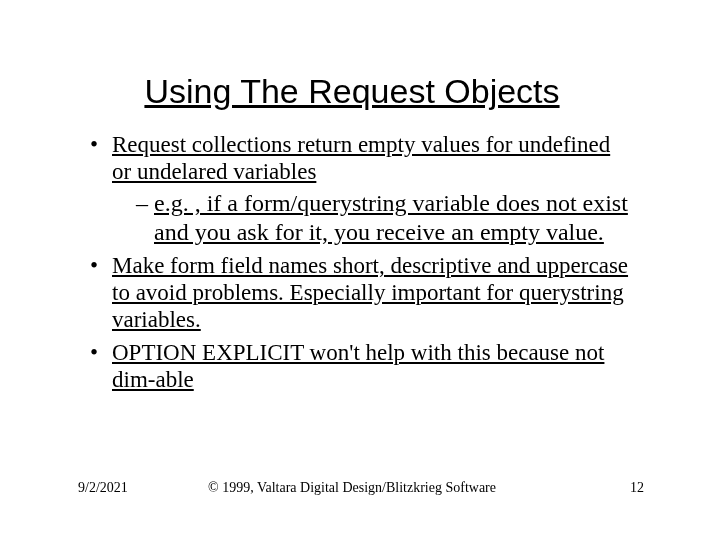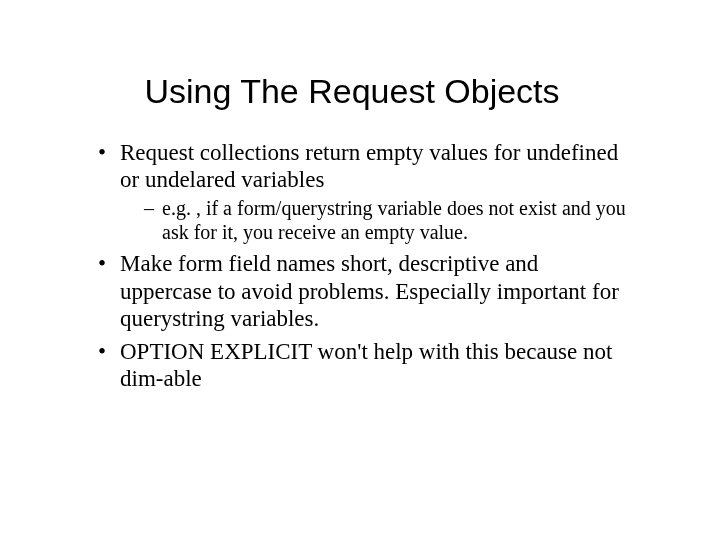--- a/index.html
+++ b/index.html
@@ -9,58 +9,59 @@
     height: 540px;
     background: #fff;
     font-family: "Times New Roman", Times, serif;
     color: #000;
   }
   .slide {
     position: relative;
     width: 704px;
     height: 540px;
     box-sizing: border-box;
+    text-decoration: underline;
   }
   .title {
     font-family: Arial, Helvetica, sans-serif;
     font-size: 34px;
     font-weight: 400;
     text-align: center;
     margin: 0;
     padding-top: 72px;
     padding-bottom: 20px;
   }
   .body {
     padding: 0 70px 0 90px;
     font-size: 23px;
     line-height: 1.18;
   }
   ul.level1 {
     list-style: none;
-    margin: 8px;
+    margin: 0;
     padding: 0;
   }
   ul.level1 > li {
     position: relative;
     padding-left: 22px;
     margin-bottom: 6px;
   }
   ul.level1 > li::before {
     content: "•";
     position: absolute;
     left: 0;
     top: 0;
     font-size: 23px;
     line-height: 1.18;
   }
   ul.level2 {
     list-style: none;
     margin: 4px 0 6px 0;
     padding: 0 0 0 24px;
-    font-size: 20px;
+    font-size: 24px;
   }
   ul.level2 > li {
     position: relative;
     padding-left: 18px;
   }
   ul.level2 > li::before {
     content: "–";
     position: absolute;
     left: 0;
     top: 0;
@@ -111,14 +112,19 @@
       </li>
       <li>
         <span>Make form field names short, descriptive and uppercase to avoid problems. Especially important for querystring variables.</span>
       </li>
       <li>
         <span>OPTION EXPLICIT won't help with this because not dim-able</span>
       </li>
     </ul>
   </div>
 
+  <div class="footer">
+    <div class="date">9/2/2021</div>
+    <div class="copy">© 1999, Valtara Digital Design/Blitzkrieg Software</div>
+    <div class="pagenum">12</div>
+  </div>
 
 </div>
 
 </body></html>

